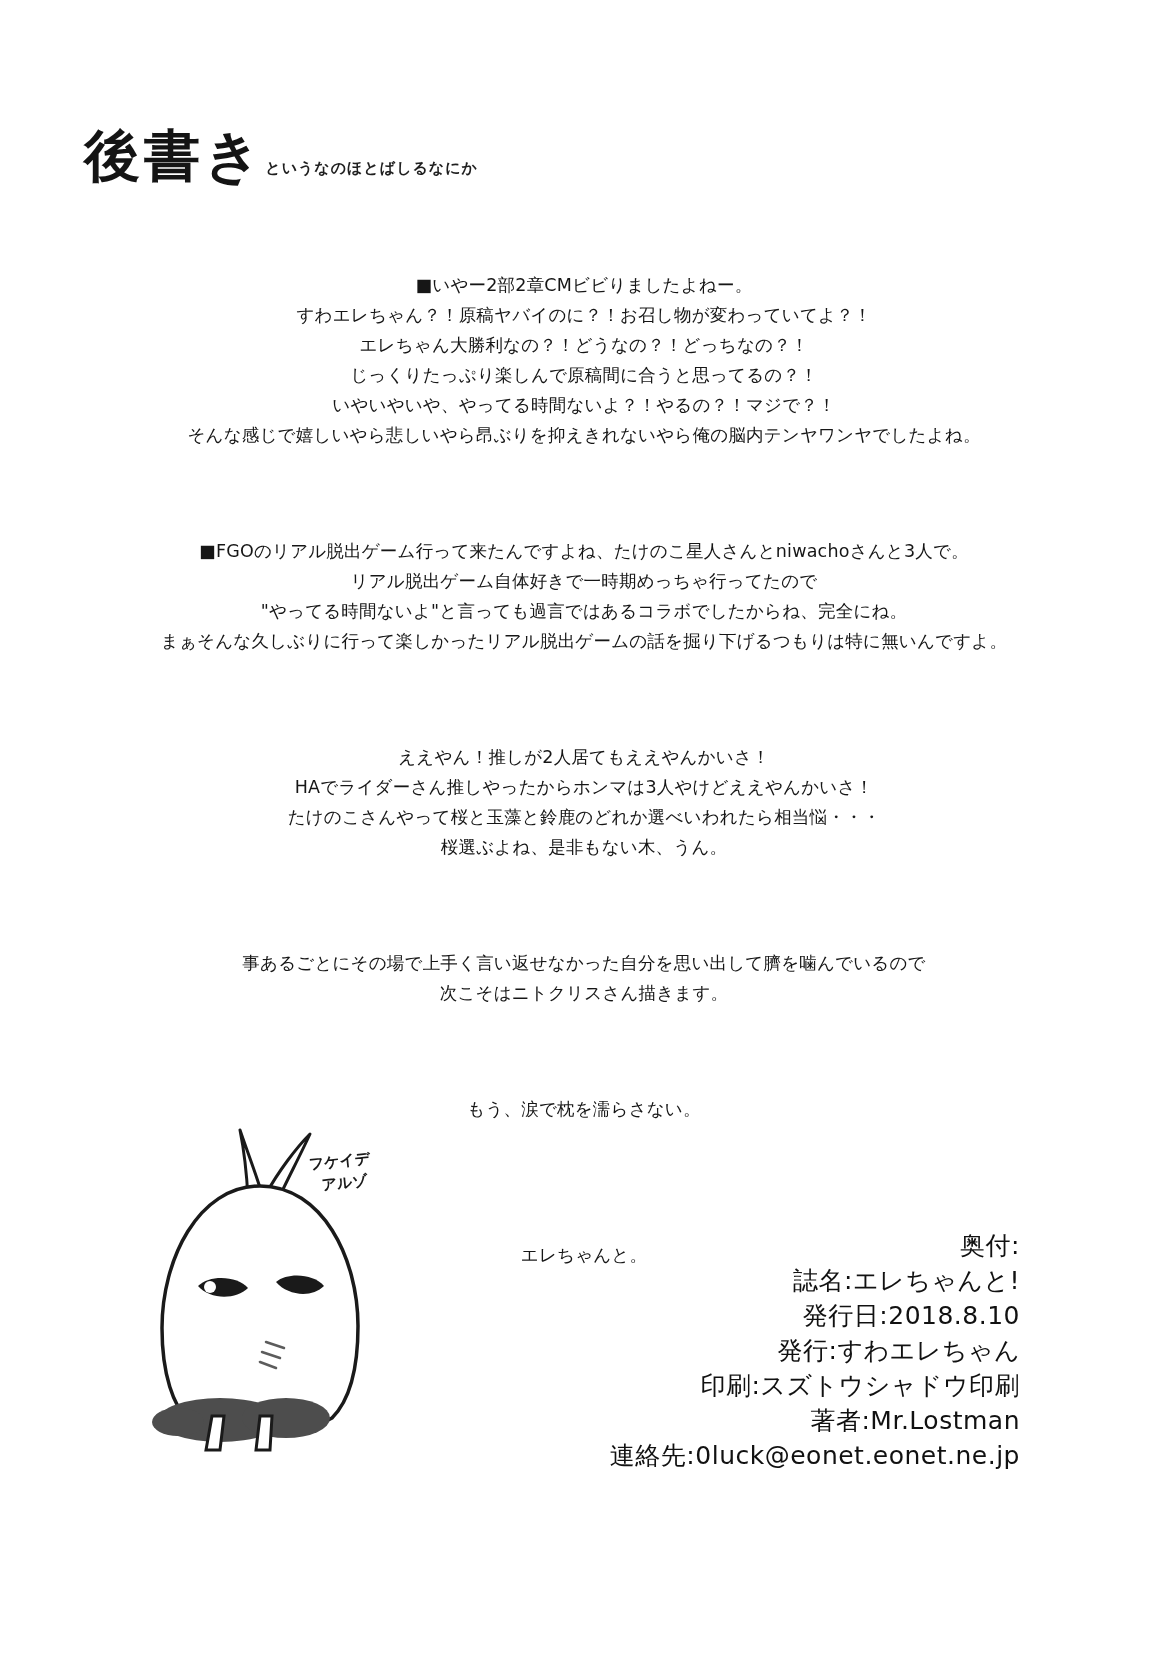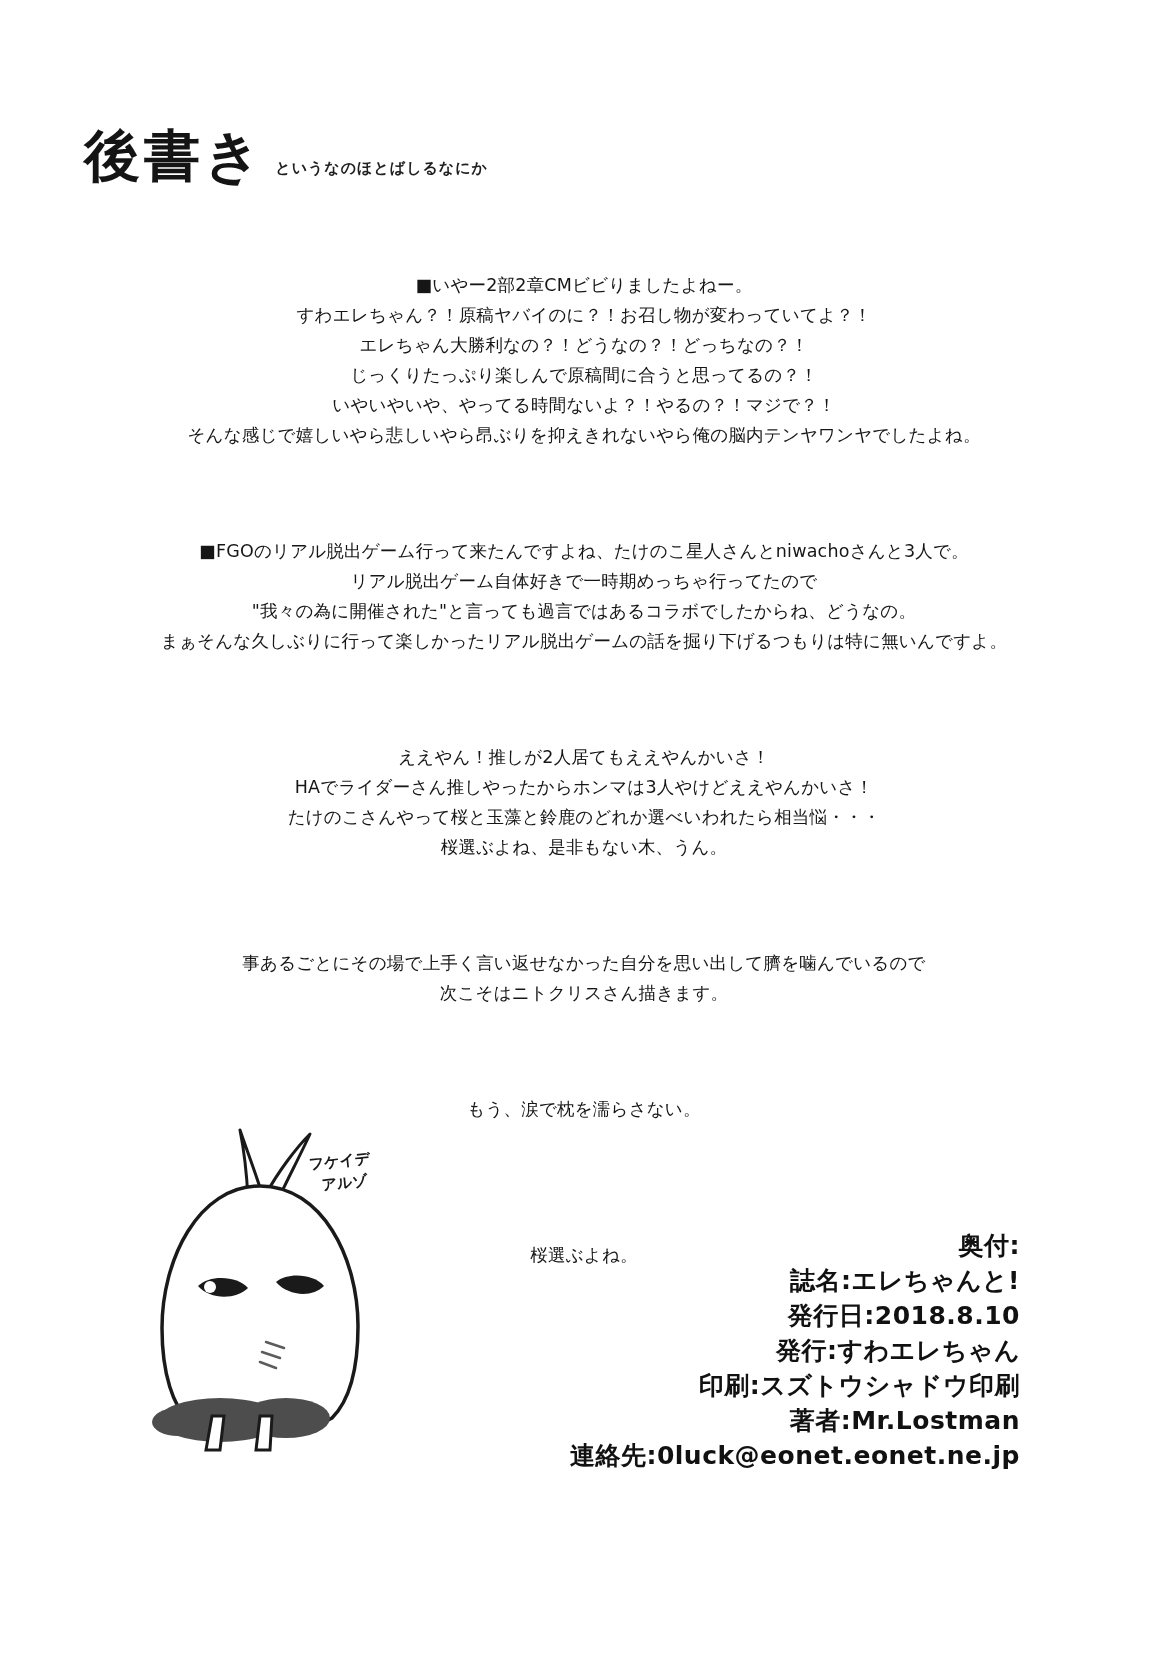--- a/index.html
+++ b/index.html
@@ -30,21 +30,20 @@
     font-family: "DejaVu Sans", sans-serif;
     font-size: 56px;
     font-weight: bold;
     letter-spacing: 4px;
     line-height: 1;
     color: #141414;
   }
   .title-sub {
     font-size: 15px;
     font-weight: bold;
-    margin-left: 10px;
     margin-bottom: 6px;
     letter-spacing: 1px;
     color: #1f1f1f;
   }
 
   
   .body-text {
     position: absolute;
     left: 84px;
     top: 210px;
@@ -82,21 +81,21 @@
     white-space: pre;
   }
 
   
   .colophon {
     position: absolute;
     right: 175px;
     top: 1228px;
     text-align: right;
     font-size: 25px;
-    font-weight: bold;
+    font-weight: normal;
     line-height: 35px;
     color: #111;
     letter-spacing: 0.5px;
   }
   .colophon div { white-space: pre; }
 </style>
 </head>
 <body>
 
 <div class="page">
@@ -108,30 +107,30 @@
 
   <div class="body-text">
     <p class="para">■いやー2部2章CMビビりましたよねー。
 すわエレちゃん？！原稿ヤバイのに？！お召し物が変わっていてよ？！
 エレちゃん大勝利なの？！どうなの？！どっちなの？！
 じっくりたっぷり楽しんで原稿間に合うと思ってるの？！
 いやいやいや、やってる時間ないよ？！やるの？！マジで？！
 そんな感じで嬉しいやら悲しいやら昂ぶりを抑えきれないやら俺の脳内テンヤワンヤでしたよね。</p>
     <p class="para">■FGOのリアル脱出ゲーム行って来たんですよね、たけのこ星人さんとniwachoさんと3人で。
 リアル脱出ゲーム自体好きで一時期めっちゃ行ってたので
-"我々の為に開催された"と言っても過言ではあるコラボでしたからね、どうなの。
+"やってる時間ないよ"と言っても過言ではあるコラボでしたからね、完全にね。
 まぁそんな久しぶりに行って楽しかったリアル脱出ゲームの話を掘り下げるつもりは特に無いんですよ。</p>
     <p class="para">ええやん！推しが2人居てもええやんかいさ！
 HAでライダーさん推しやったからホンマは3人やけどええやんかいさ！
 たけのこさんやって桜と玉藻と鈴鹿のどれか選べいわれたら相当悩・・・
 桜選ぶよね、是非もない木、うん。</p>
     <p class="para">事あるごとにその場で上手く言い返せなかった自分を思い出して臍を噛んでいるので
 次こそはニトクリスさん描きます。</p>
     <p class="para">もう、涙で枕を濡らさない。</p>
-    <p class="para" style="margin-top:30px">桜選ぶよね。</p>
+    <p class="para" style="margin-top:30px">エレちゃんと。</p>
   </div>
 
   <div class="mascot">
     <svg width="380" height="400" viewBox="0 0 380 400" xmlns="http://www.w3.org/2000/svg">
 
       <path d="M178 108 C176 70 172 50 170 40 C176 58 186 84 192 104 Z" fill="#ffffff" stroke="#1a1a1a" stroke-width="3" stroke-linejoin="round"></path>
       <path d="M196 104 C208 82 226 58 240 44 C230 66 216 92 208 110 Z" fill="#ffffff" stroke="#1a1a1a" stroke-width="3" stroke-linejoin="round"></path>
 
       <path d="M190 96 C128 96 92 170 92 238 C92 286 104 316 118 330 C148 344 236 344 262 328
                C278 312 288 282 288 236 C288 168 252 96 190 96 Z" fill="#ffffff" stroke="#1a1a1a" stroke-width="3.5"></path>

